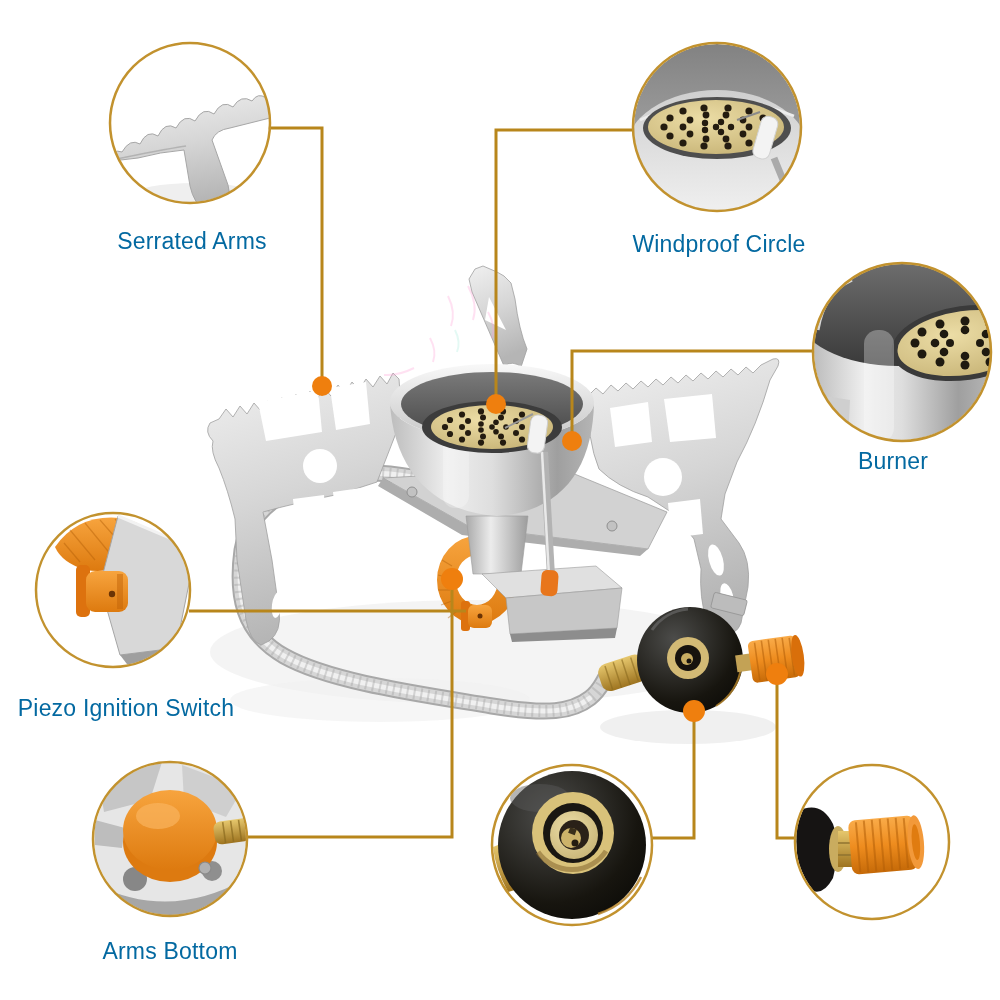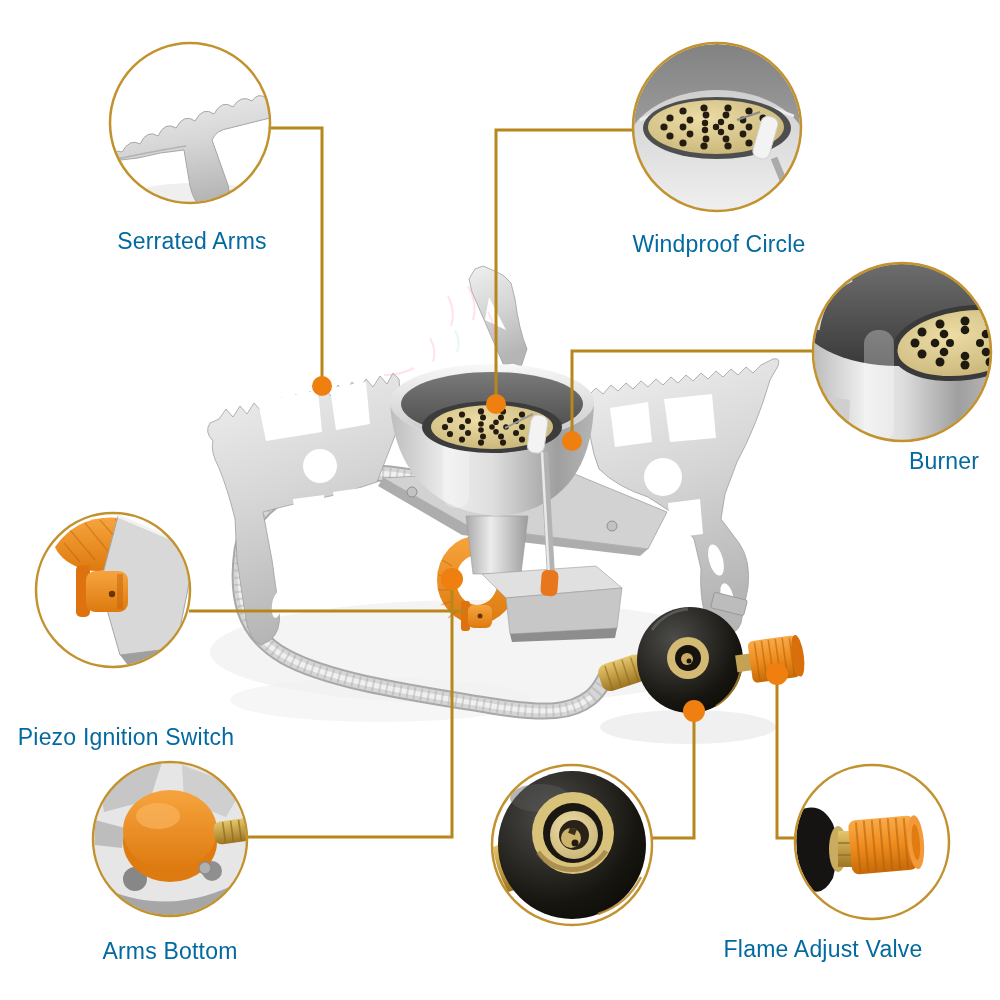--- a/index.html
+++ b/index.html
@@ -462,17 +462,16 @@
         <ellipse cx="916" cy="845" rx="8" ry="27" fill="#f2993a"></ellipse>
         <ellipse cx="916" cy="845" rx="4" ry="18" fill="#e07c10"></ellipse>
       </g>
     </g>
     <circle cx="872" cy="842" r="77" fill="none" stroke="#c2922e" stroke-width="2.5"></circle>
   </g>
 </svg>
 
   <div class="callout-label" style="left:192px;top:241px;">Serrated Arms</div>
   <div class="callout-label" style="left:719px;top:232px;margin-top:12px;">Windproof Circle</div>
-  <div class="callout-label" style="left:944px;top:461px;">Burner</div>
-  <div class="callout-label" style="left:126px;top:708px;margin-top:29px;">Piezo Ignition Switch</div>
+  <div class="callout-label" style="left:893px;top:461px;">Burner</div>
+  <div class="callout-label" style="left:126px;top:708px;">Piezo Ignition Switch</div>
   <div class="callout-label" style="left:170px;top:951px;">Arms Bottom</div>
-  <div class="callout-label" style="left:823px;top:949px;">Flame Adjust Valve</div>
 </div>
 
 </body></html>

